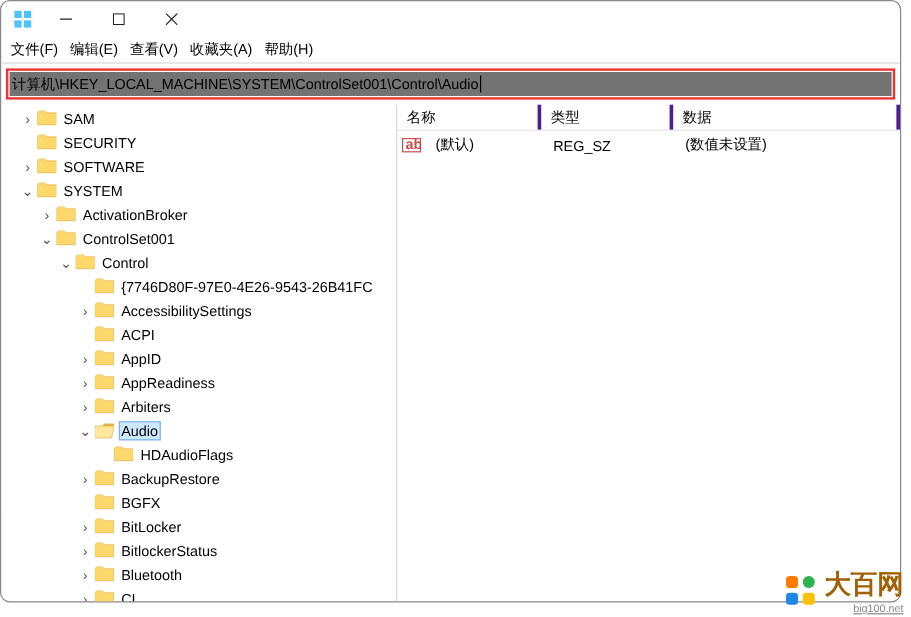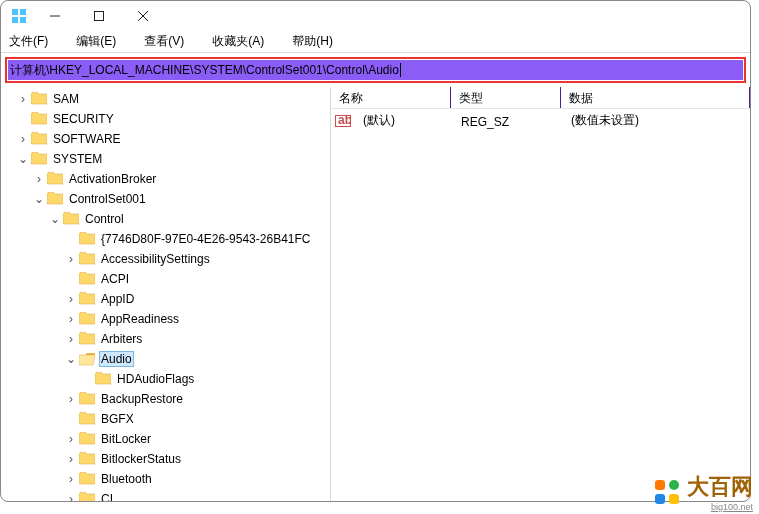--- a/index.html
+++ b/index.html
@@ -3,37 +3,37 @@
 <meta charset="utf-8">
 <style>
 * { box-sizing: border-box; margin: 0; padding: 0; font-family: "Segoe UI", "Microsoft YaHei", sans-serif; font-size: 12px; }
 body { background: #fff; width: 759px; height: 514px; overflow: hidden; position: relative; }
 .window { border: 1px solid #888; border-radius: 8px; width: 751px; height: 502px; position: relative; background: #fff; overflow: hidden; }
 .titlebar { height: 30px; display: flex; align-items: center; padding: 0 4px; }
 .titlebar .icon { width: 16px; height: 16px; margin: 0 6px; }
 .titlebar .title { flex: 1; }
 .winbtns { display: flex; }
 .winbtn { width: 44px; height: 30px; display: flex; align-items: center; justify-content: center; color: #222; }
-.menubar { height: 22px; display: flex; align-items: center; padding: 0 4px; gap: 20px; border-bottom: 1px solid #d9d9d9; }
+.menubar { height: 22px; display: flex; align-items: center; padding: 0 4px; gap: 2px; border-bottom: 1px solid #d9d9d9; }
 .menubar span { padding: 2px 4px; }
 .addrwrap { border: 2px solid #e33; margin: 4px; padding: 1px; }
-.addrbar { height: 20px; display: flex; align-items: center; padding: 0 2px; background: #8b5cf6; }
+.addrbar { height: 20px; display: flex; align-items: center; padding: 0 2px; background: #737373; }
 .addrbar span { white-space: nowrap; }
 .cursor { width: 1px; height: 14px; background: #000; display: inline-block; margin-left: 1px; }
 .main { display: flex; height: calc(100% - 30px - 22px - 32px); }
 .tree { width: 330px; overflow: hidden; border-right: 1px solid #d9d9d9; padding-top: 2px; }
 .tree .row { display: flex; align-items: center; height: 20px; white-space: nowrap; }
 .tree .row .lbl { padding: 0 2px; }
 .tree .row.sel .lbl { background: #cde8ff; border: 1px solid #7ab7e8; padding: 0 1px; }
 .chev { width: 12px; height: 12px; display: flex; align-items: center; justify-content: center; color: #555; margin-right: 2px; }
 .chev.blank { visibility: hidden; }
 .fold { width: 16px; height: 14px; margin-right: 4px; }
 .details { flex: 1; overflow: hidden; }
 .colhead { display: flex; height: 22px; border-bottom: 1px solid #e5e5e5; }
-.colhead div { padding: 3px 8px; border-right: 1px solid #4c1d95; }
+.colhead div { padding: 3px 8px; border-right: 3px solid #4c1d95; }
 .valrow { display: flex; height: 20px; align-items: flex-end; }
 .valrow div { padding: 0 8px; }
 .valicon { width: 16px; height: 16px; margin-left: 4px; margin-right: 4px; flex-shrink:0; }
 .watermark { position: absolute; right: 6px; bottom: 2px; text-align: right; display:flex; align-items:center; gap:6px; }
 .watermark .big { font-size: 22px; font-weight: bold; color: #a16207; }
 .watermark .small { font-size: 9px; color: #888; display:block;text-decoration:underline; }
 </style>
 </head>
 <body>
 

